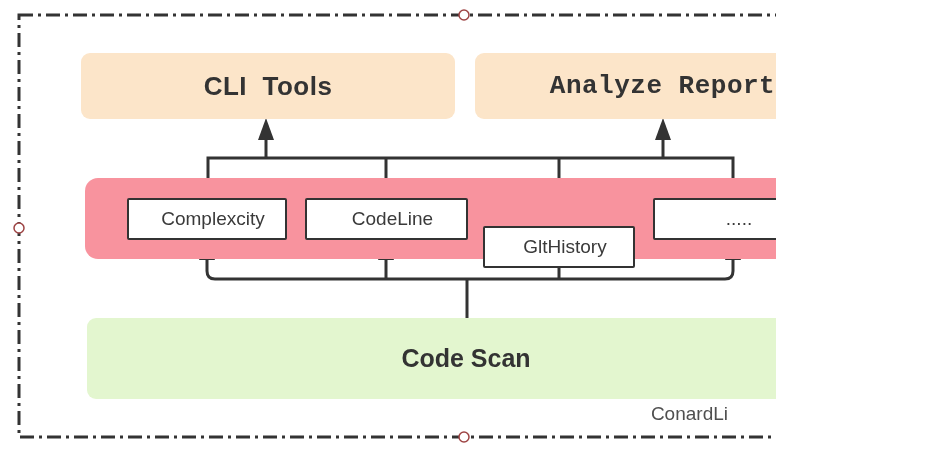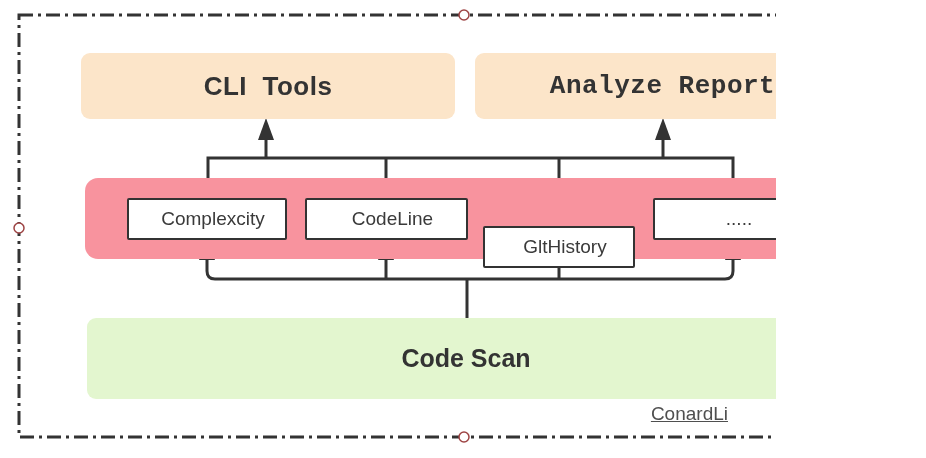--- a/index.html
+++ b/index.html
@@ -33,21 +33,21 @@
   #plugin-codeline{left:305px;width:163px;}
   #plugin-githistory{left:483px;width:152px;margin-top:28px;}
   #plugin-dots{left:653px;width:160px;}
   #codescan-box{
     left:87px;top:318px;width:758px;height:81px;
     background:#e3f6cf;border-radius:9px;
   }
   #codescan-box .label{font-size:25px;font-weight:600;}
   #watermark{
     position:absolute;right:48px;top:403px;
-    font-size:19px;color:#4f4f4f;text-decoration:underline;
+    font-size:19px;color:#4f4f4f;
   }
 </style>
 </head>
 <body>
 
 <div id="app">
 
   <svg id="connector-layer" viewBox="0 0 926 458" xmlns="http://www.w3.org/2000/svg">
 
     <rect x="19" y="15" width="890" height="422" fill="none" stroke="#333" stroke-width="3" stroke-dasharray="14 5 3 5"></rect>

